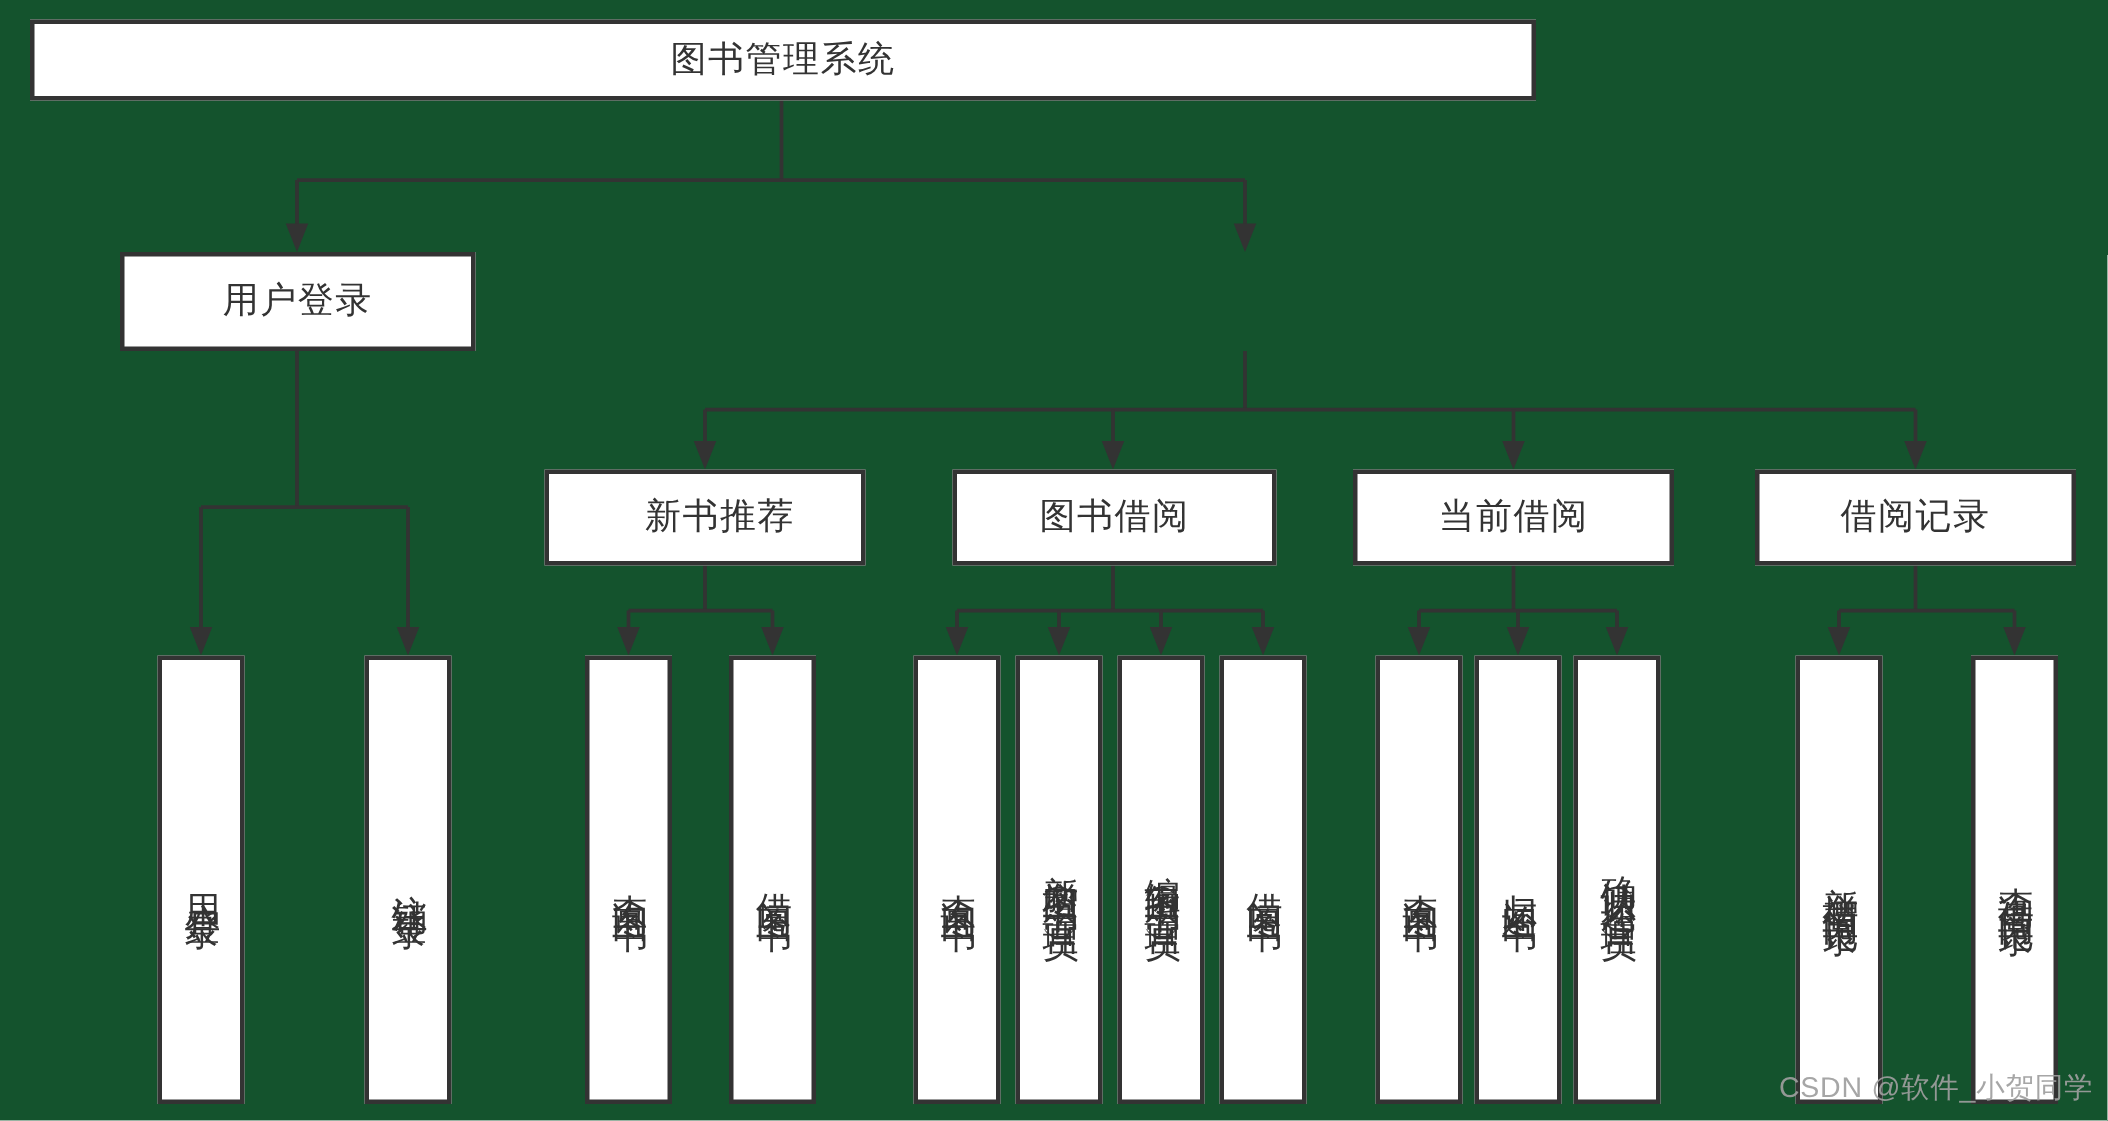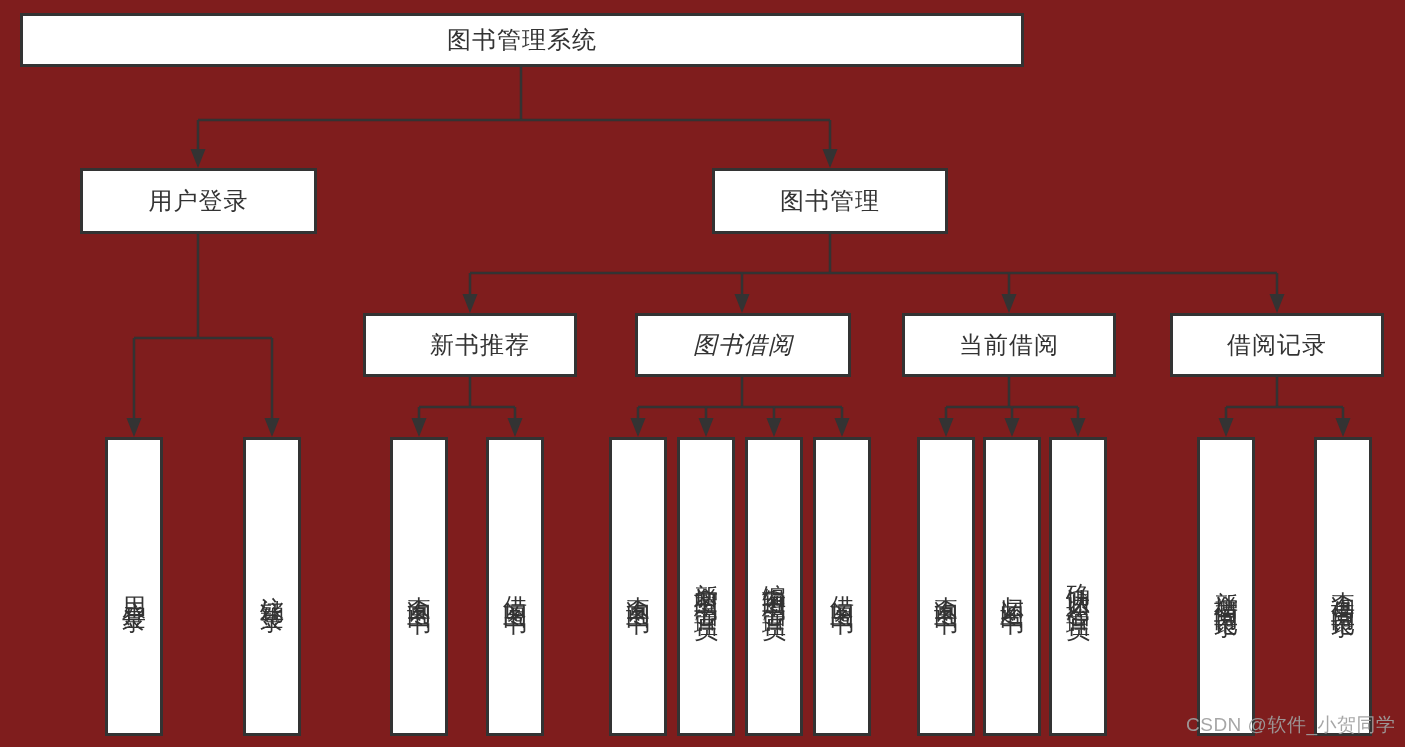--- a/index.html
+++ b/index.html
@@ -4,21 +4,21 @@
 <style>
   html, body {
     margin: 0;
     padding: 0;
     background: #ffffff;
   }
   .stage {
     position: relative;
     width: 1405px;
     height: 747px;
-    background: #7f1d1d;
+    background: #14532d;
     overflow: hidden;
     font-family: "Liberation Sans", "DejaVu Sans", sans-serif;
     color: #333333;
   }
   .connectors {
     position: absolute;
     left: 0;
     top: 0;
     z-index: 1;
   }
@@ -141,24 +141,23 @@
       <line x1="1226" y1="407" x2="1226" y2="421"></line>
       <line x1="1343" y1="407" x2="1343" y2="421"></line>
       <use href="#arrow-down" x="1226" y="437"></use>
       <use href="#arrow-down" x="1343" y="437"></use>
     </g>
   </svg>
 
   <div class="node h" style="left:20px; top:13px; width:1004px; height:54px;">图书管理系统</div>
 
   <div class="node h" style="left:80px; top:168px; width:237px; height:66px;">用户登录</div>
-  <div class="node h" style="left:712px; top:168px; width:236px; height:66px;">图书管理</div>
 
   <div class="node h" style="left:363px; top:313px; width:214px; height:64px;padding-left:20px;">新书推荐</div>
-  <div class="node h" style="left:635px; top:313px; width:216px; height:64px;font-style:italic;">图书借阅</div>
+  <div class="node h" style="left:635px; top:313px; width:216px; height:64px;">图书借阅</div>
   <div class="node h" style="left:1170px; top:313px; width:214px; height:64px;">借阅记录</div>
   <div class="node h" style="left:902px; top:313px; width:214px; height:64px;">当前借阅</div>
 
   <div class="node v" style="left:105px; top:437px; width:58px; height:299px;">用户登录</div>
   <div class="node v" style="left:243px; top:437px; width:58px; height:299px;">注销登录</div>
 
   <div class="node v" style="left:390px; top:437px; width:58px; height:299px;">查询图书</div>
   <div class="node v" style="left:486px; top:437px; width:58px; height:299px;">借阅图书</div>
 
   <div class="node v" style="left:609px; top:437px; width:58px; height:299px;">查询图书</div>

